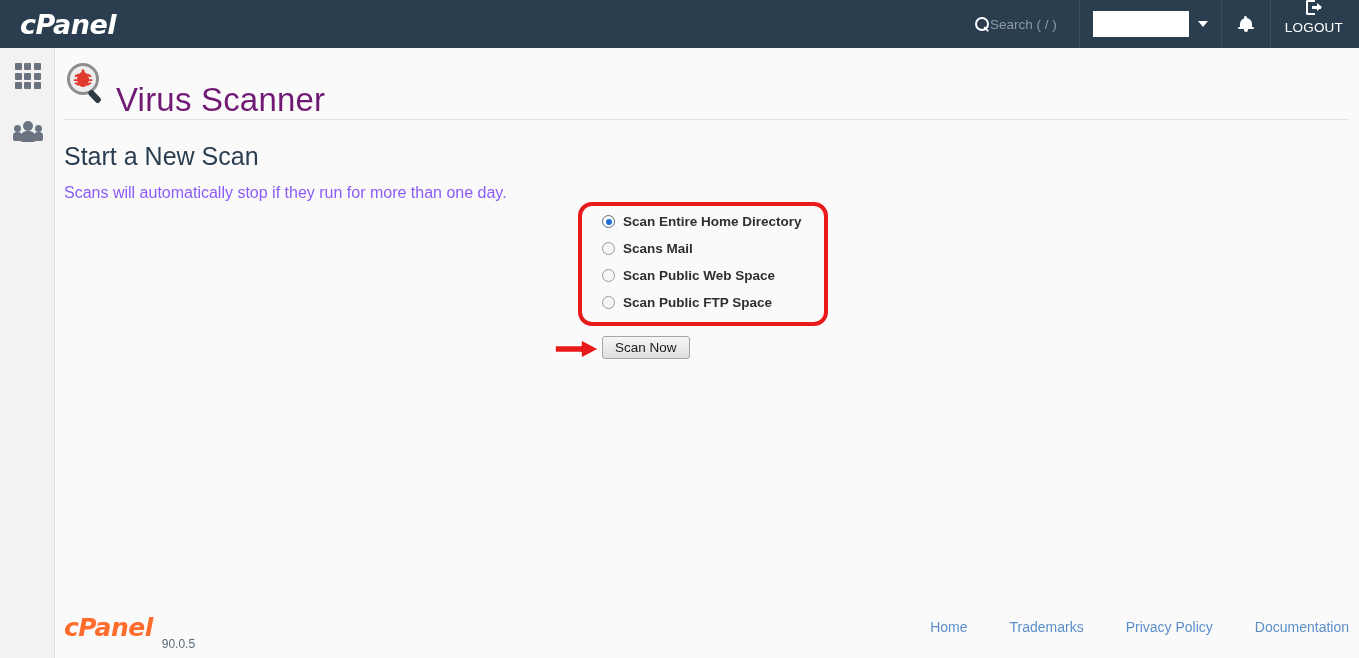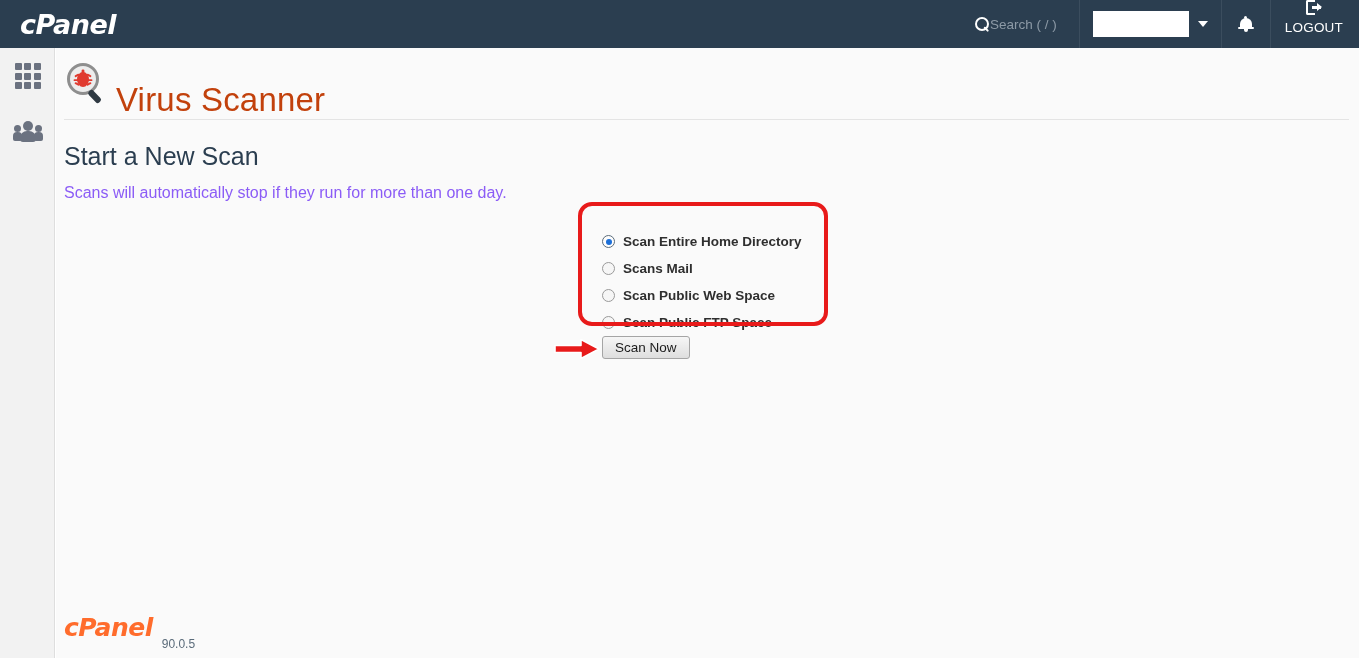--- a/index.html
+++ b/index.html
@@ -155,40 +155,40 @@
     width: 1303px; height: 610px;
     background: #fafafa;
   }
   .page-head {
     display: flex; align-items: center;
     padding: 12px 0 0 8px;
     height: 60px;
   }
   .virus-ico { width: 46px; height: 46px; position: relative; flex: none; }
   .page-title {
-    font-size: 33px; color: #c2410c; font-weight: 400;
+    font-size: 33px; color: #701a75; font-weight: 400;
     margin-left: 6px; letter-spacing: 0.2px; margin-top: 32px;
   }
   .divider {
     margin: 11px 10px 0 8px;
     height: 1px; background: #e4e4e4;
   }
   .section-title {
     margin: 22px 0 0 8px;
     font-size: 25px; color: #2b3e50; font-weight: 400;
   }
   .section-desc {
     margin: 13px 0 0 8px;
     font-size: 16px; color: #8b5cf6;
   }
 
   
   .scan-area { position: relative; margin-top: 6px; height: 180px; }
   .radio-group {
-    position: absolute; left: 546px; top: 24px;
+    position: absolute; left: 546px; top: 4px;
     display: flex; flex-direction: column; gap: 8px;
   }
   .radio-row {
     display: flex; align-items: center; gap: 8px;
     height: 19px;
   }
   .radio-dot {
     width: 13px; height: 13px; border-radius: 50%;
     border: 1px solid #9a9a9a;
     background: #f6f6f6;
@@ -377,15 +377,21 @@
         </svg>
       </span>
       <button class="scan-btn">Scan Now</button>
     </div>
 
   </div>
 
   <div class="footer">
     <span class="foot-logo">cPanel</span>
     <span class="foot-ver">90.0.5</span>
+    <div class="foot-links">
+      <a class="foot-link">Home</a>
+      <a class="foot-link">Trademarks</a>
+      <a class="foot-link">Privacy Policy</a>
+      <a class="foot-link">Documentation</a>
+    </div>
   </div>
 
 </div>
 
 </body></html>

